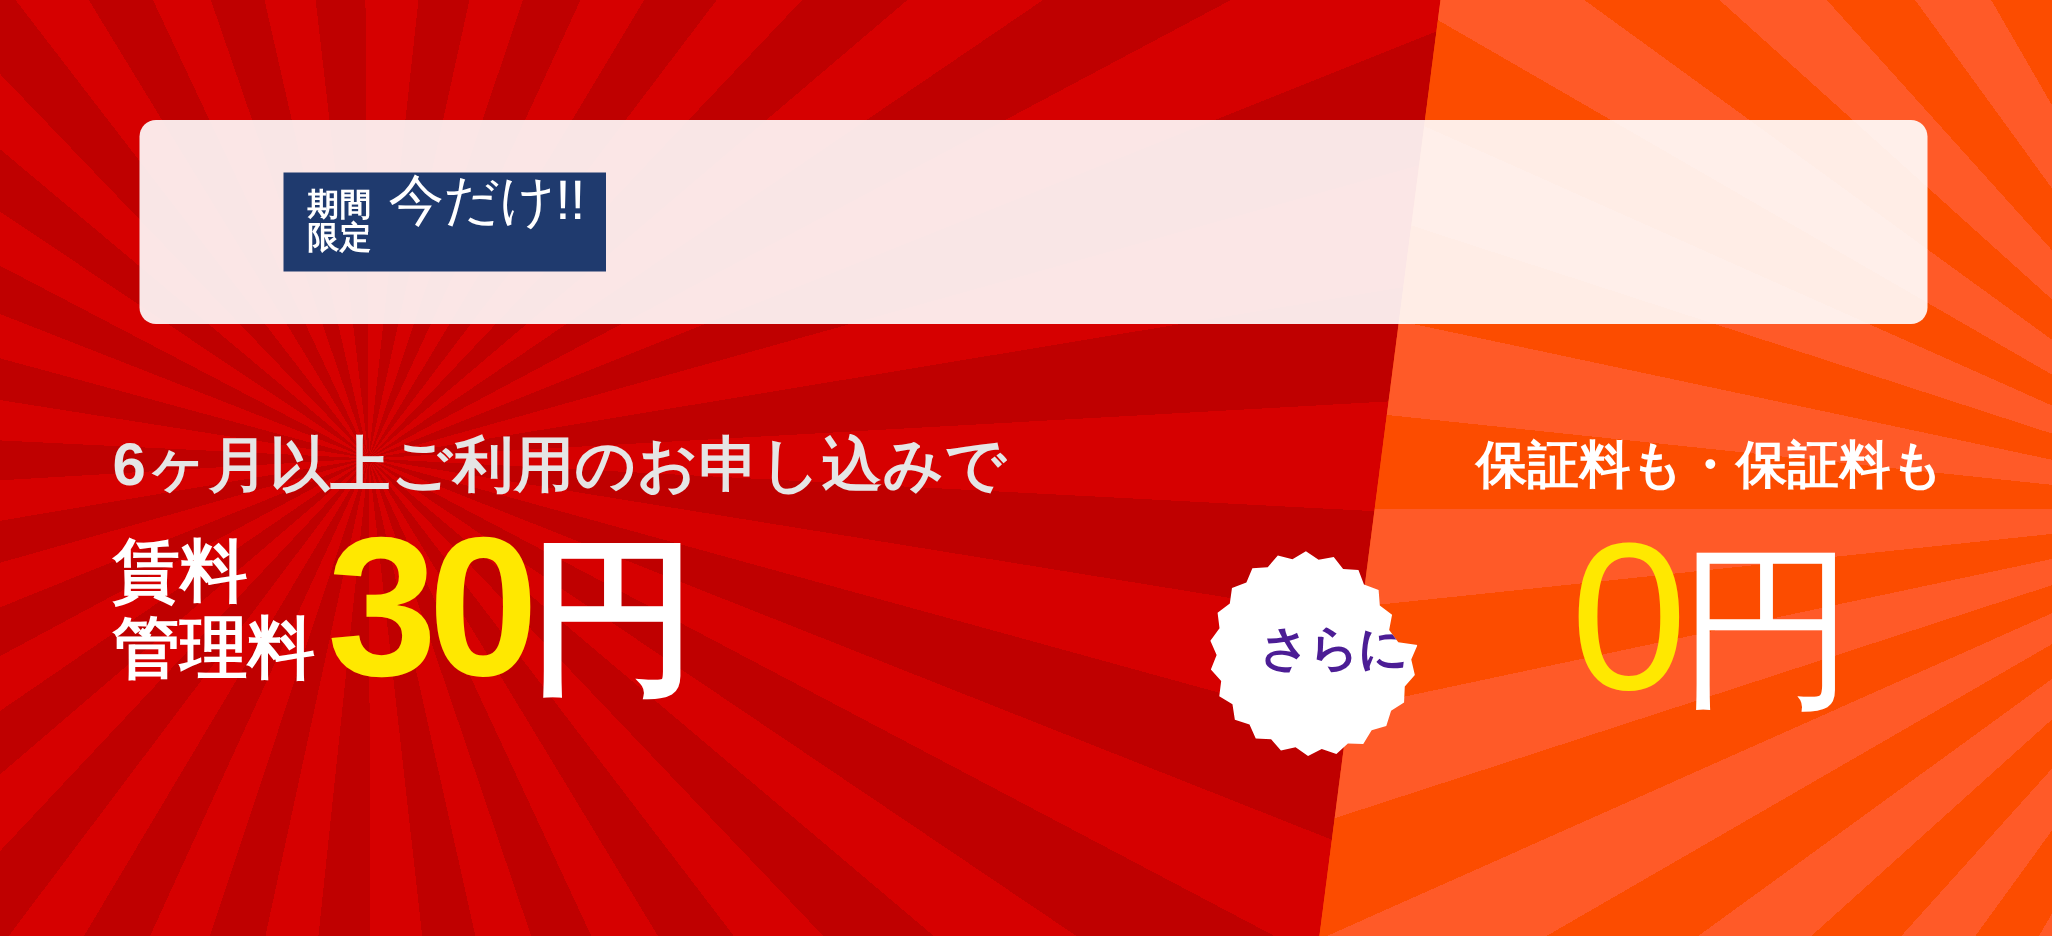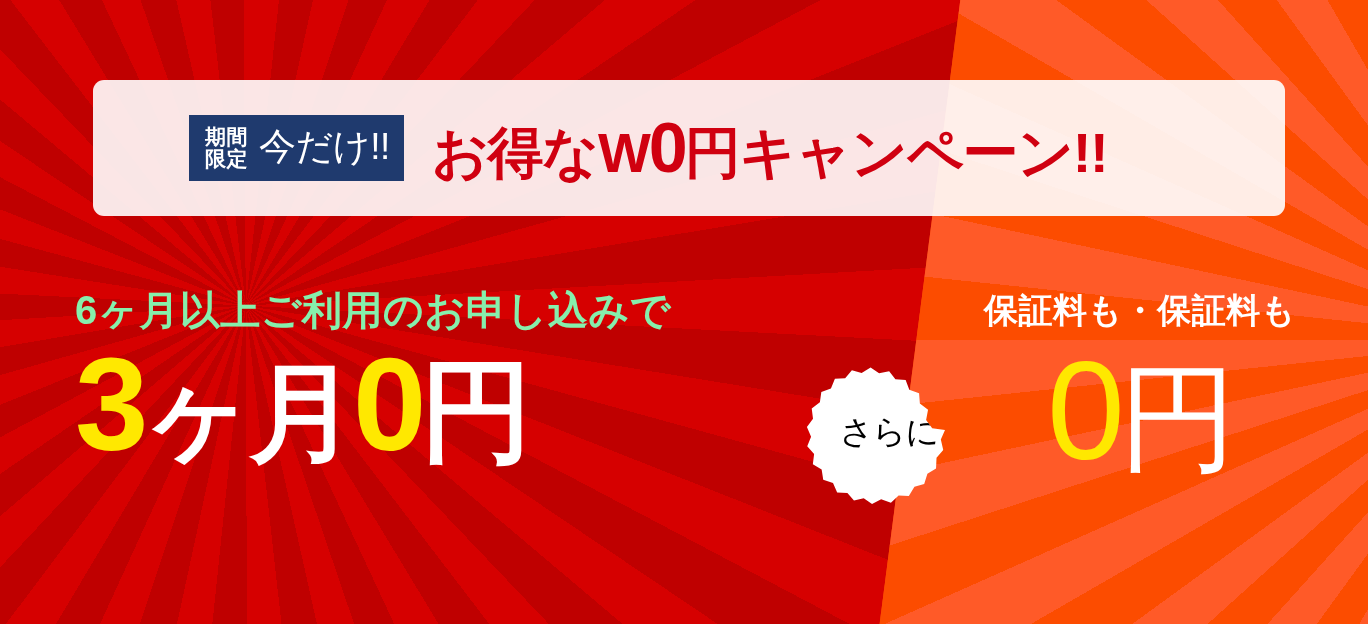--- a/index.html
+++ b/index.html
@@ -70,21 +70,20 @@
     align-items: center;
     padding-left: 96px;
     gap: 28px;
   }
 
   .limited-badge {
     flex: 0 0 auto;
     background: #1f3a6e;
     height: 66px;
     display: flex;
-    align-items: center;
     padding: 0 14px 0 16px;
     gap: 11px;
   }
   .limited-badge .stack {
     display: flex;
     flex-direction: column;
     justify-content: center;
     line-height: 1.04;
     font-size: 21px;
     font-weight: bold;
@@ -120,21 +119,21 @@
   
   .left-block {
     position: absolute;
     left: 75px;
     top: 288px;
     width: 700px;
   }
   .left-lead {
     font-size: 40px;
     font-weight: bold;
-    color: #86efac;
+    color: #e5e5e5;
     letter-spacing: 0.5px;
     line-height: 1.1;
     white-space: nowrap;
   }
   .left-main {
     display: flex;
     align-items: center;
     margin-top: 12px;
     gap: 8px;
   }
@@ -190,22 +189,22 @@
       31.2% 18.0%, 37.6% 17.6%, 41.8% 12.7%, 47.9% 14.3%, 53.5% 10.9%,
       58.8% 14.5%, 65.1% 13.3%, 69.0% 18.3%, 75.4% 18.8%, 77.7% 24.8%,
       83.8% 27.1%, 84.3% 33.5%, 89.4% 37.4%, 88.2% 43.7%, 92.0% 48.9%
     );
     display: flex;
     align-items: center;
     justify-content: center;
   }
   .starburst .label {
     font-size: 33px;
-    font-weight: normal;
-    color: #000000;
+    font-weight: bold;
+    color: #4c1d95;
     letter-spacing: -1px;
     line-height: 1;
     transform: translateY(1px);
     margin-left: 48px;
   }
 
   
   .right-block {
     position: absolute;
     left: 940px;
@@ -248,32 +247,32 @@
   <div class="headline-bar">
 
     <div class="limited-badge">
       <div class="stack">
         <span>期間</span>
         <span>限定</span>
       </div>
       <div class="now">今だけ!!</div>
     </div>
 
-    <div class="headline">
-      <span>お得な</span><span class="w-mark">W</span><span class="zero-big">0</span><span>円キャンペーン!!</span>
-    </div>
 
   </div>
 
   <div class="left-block">
     <div class="left-lead">6ヶ月以上ご利用のお申し込みで</div>
     <div class="left-main">
+      <div class="fee-stack">
+        <span>賃料</span>
+        <span>管理料</span>
+      </div>
       <div class="big-offer">
         <span class="num">3</span>
-          <span class="unit">ヶ月</span>
           <span class="num">0</span>
           <span class="yen">円</span>
       </div>
     </div>
   </div>
 
   <div class="starburst">
     <span class="label">さらに</span>
   </div>
 

